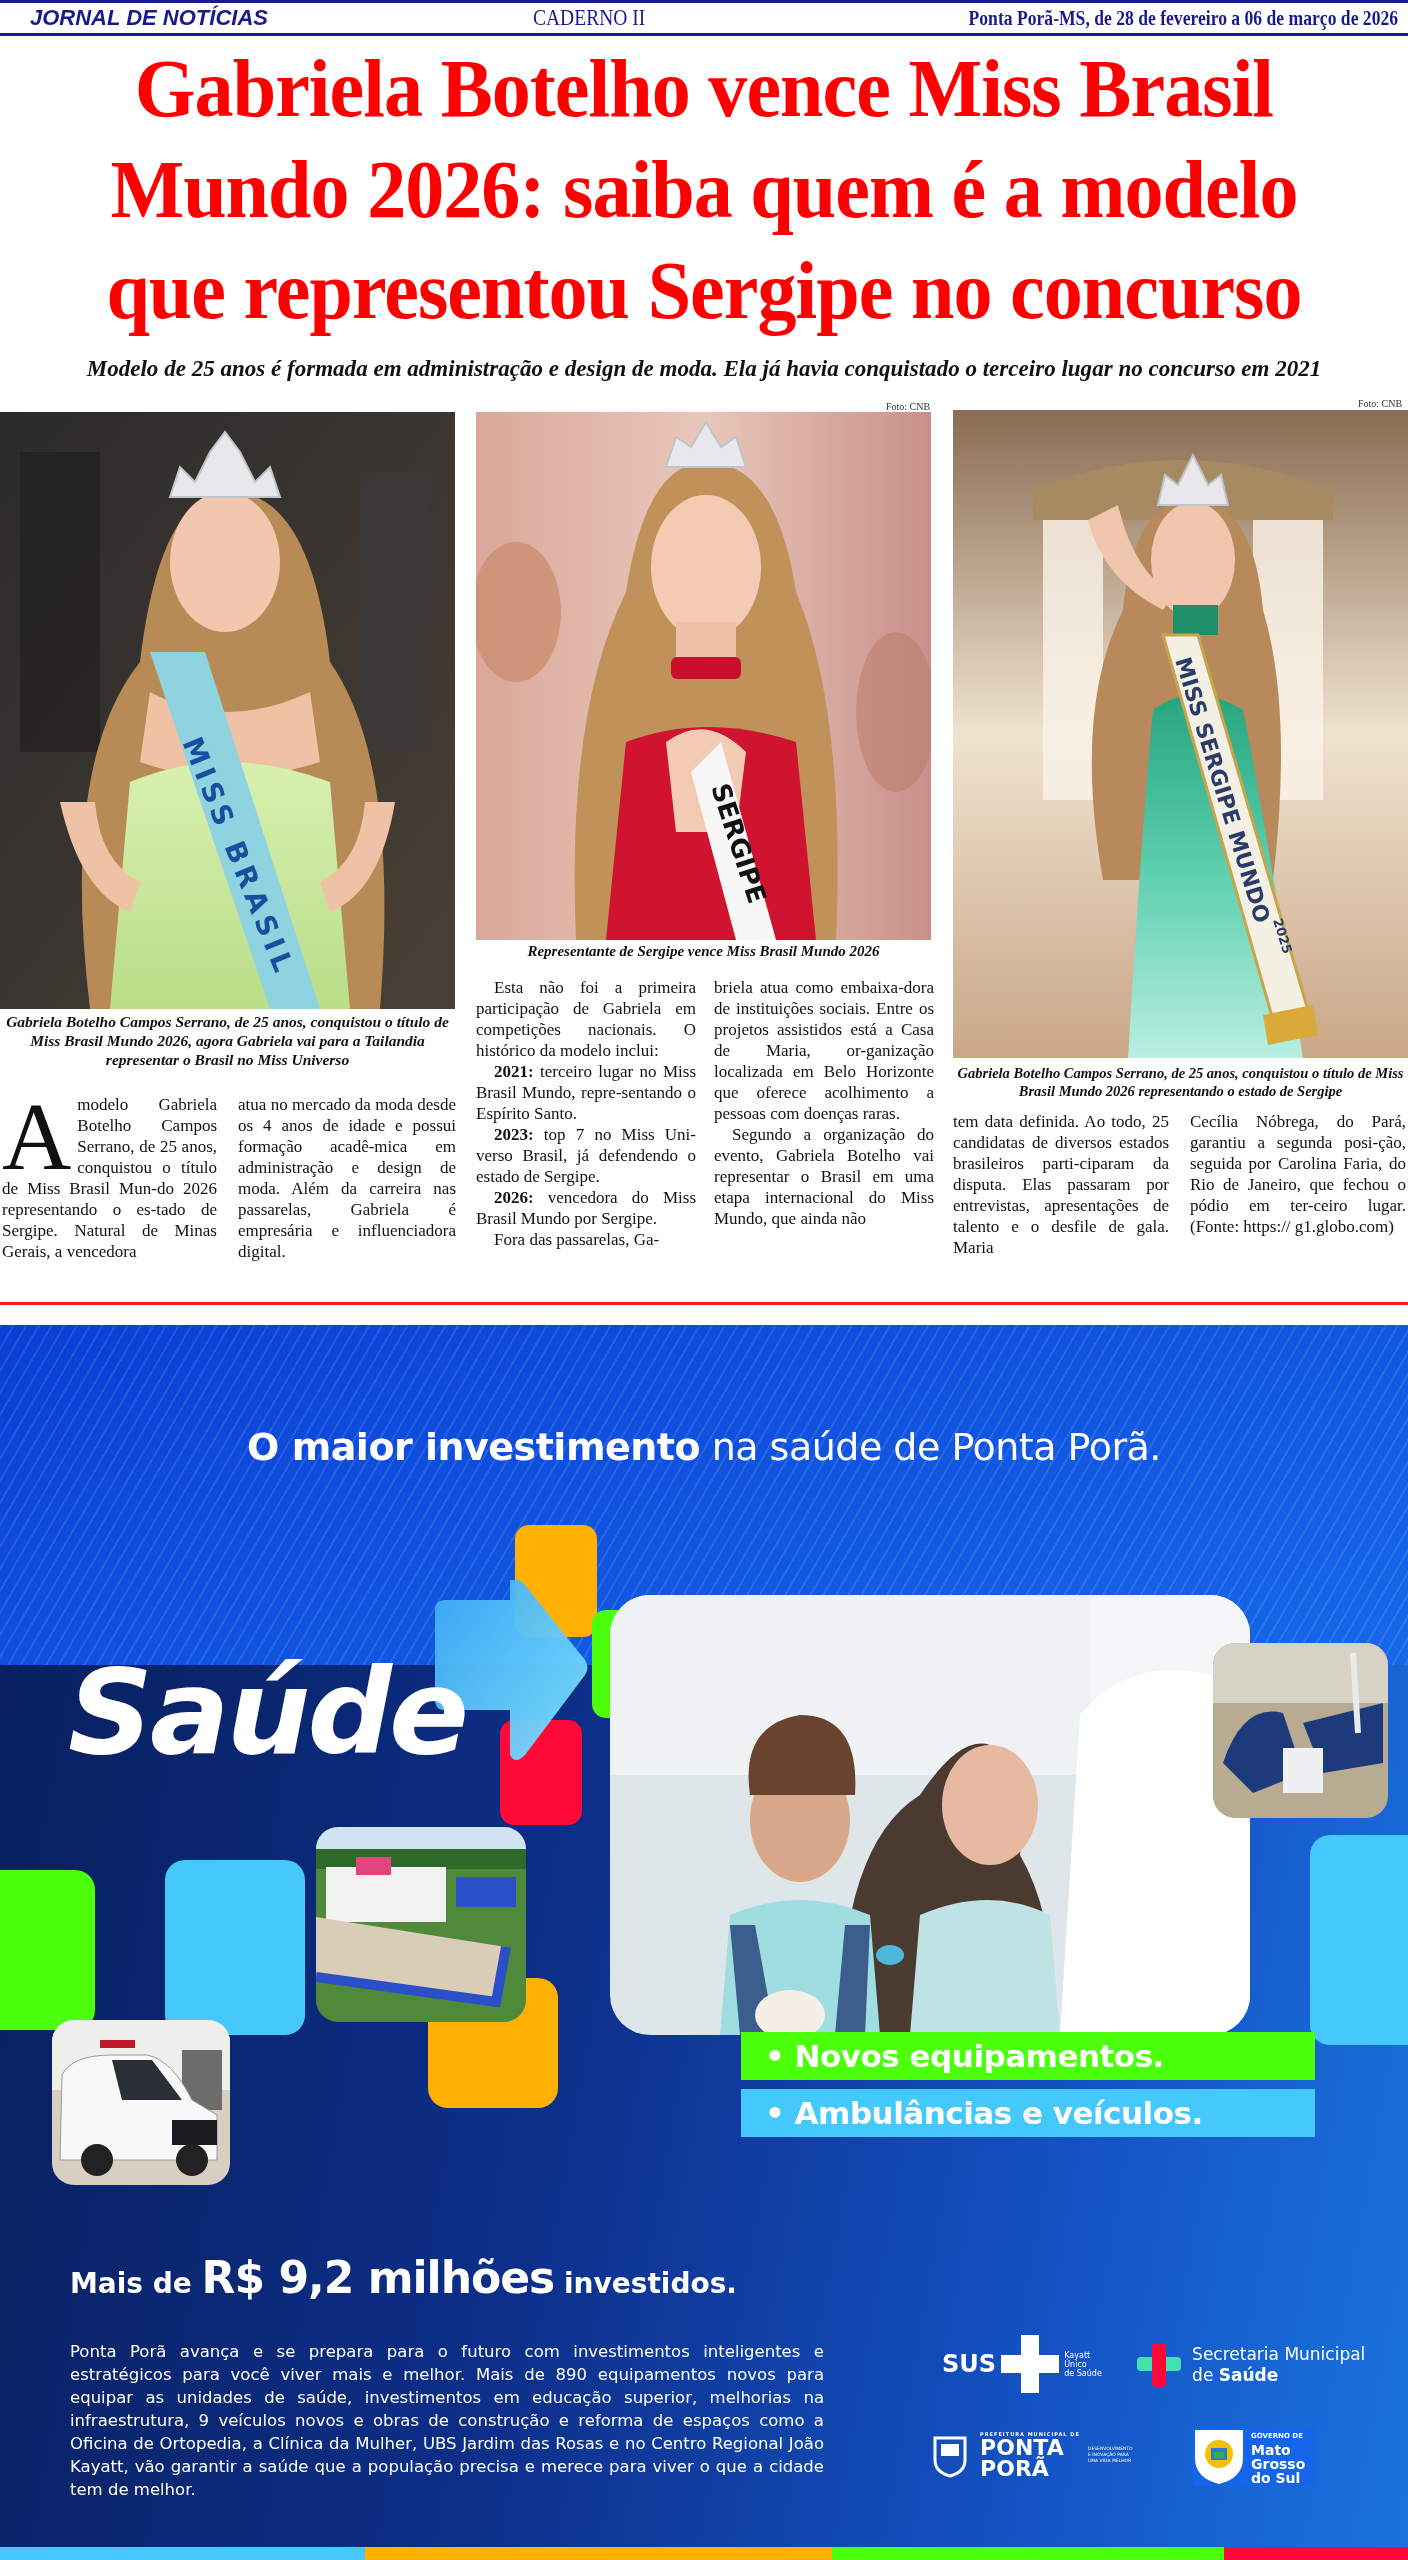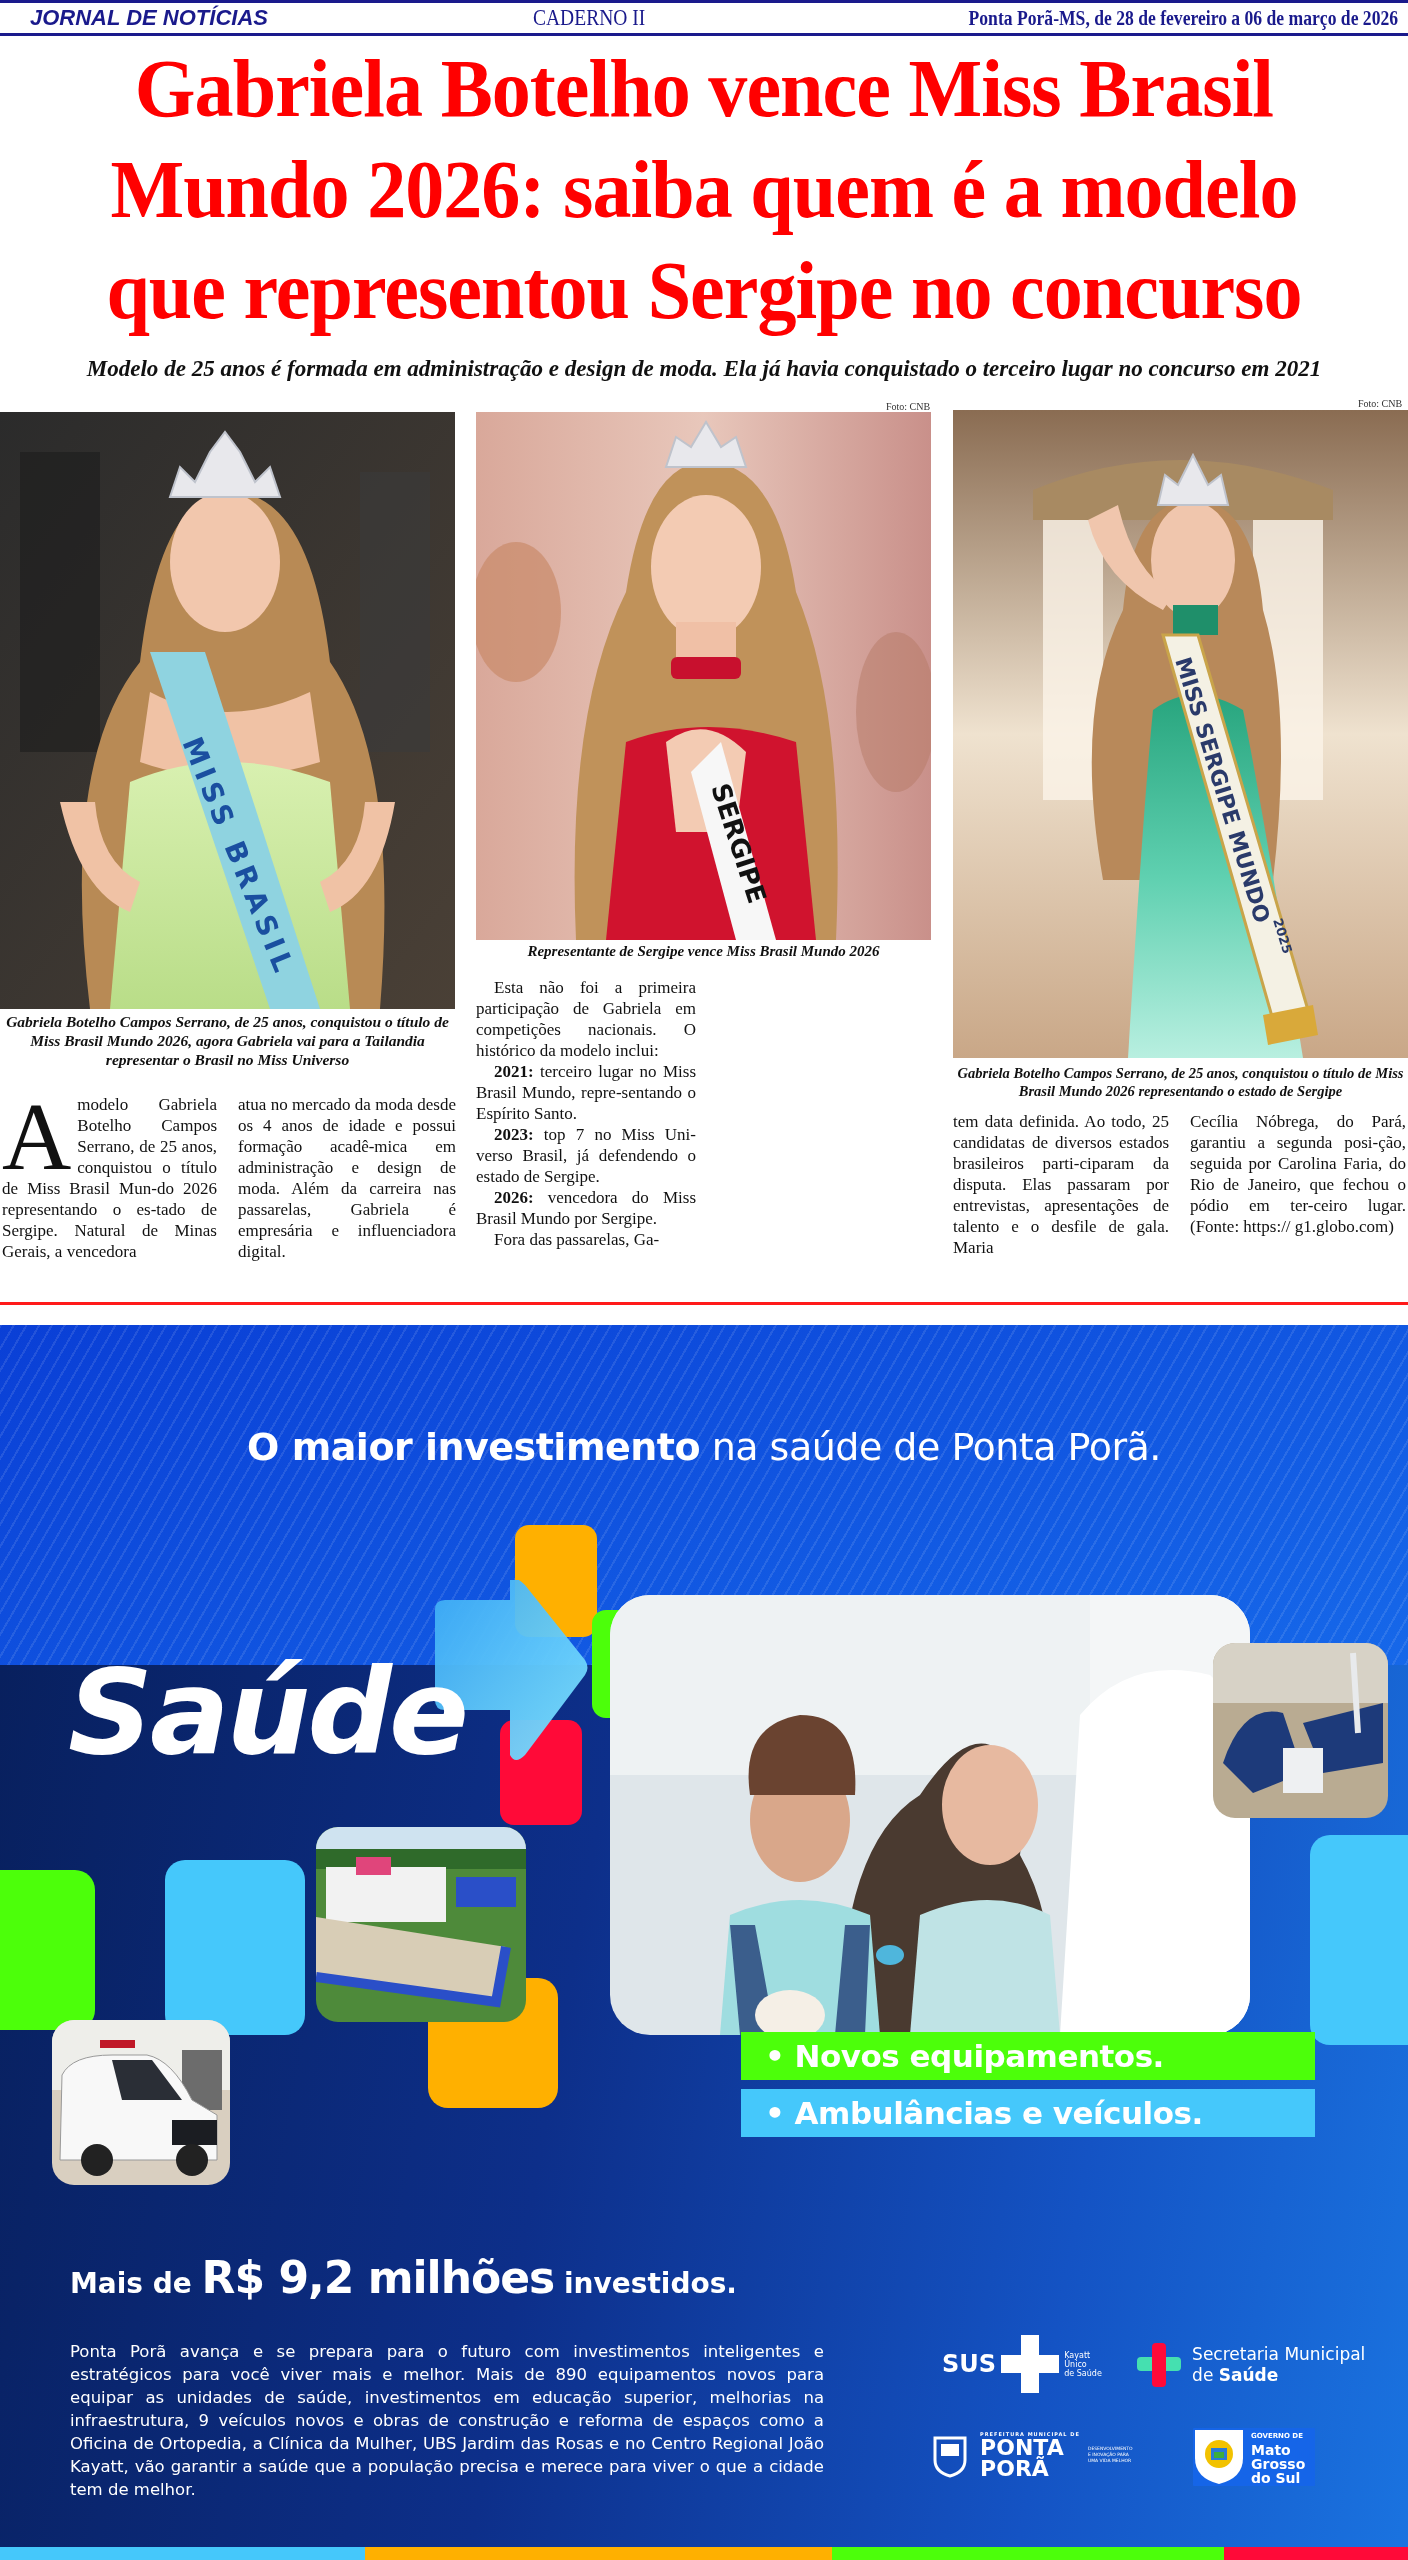--- a/index.html
+++ b/index.html
@@ -227,20 +227,22 @@
   <span>atua no mercado da moda desde os 4 anos de idade e possui formação acadê-mica em administração e design de moda. Além da carreira nas passarelas, Gabriela é empresária e influenciadora digital.</span>
 </div>
 <div class="col" style="left:476px;top:977px;width:220px;">
   <p>Esta não foi a primeira participação de Gabriela em competições nacionais. O histórico da modelo inclui:</p>
   <p><b>2021:</b> <span>terceiro lugar no Miss Brasil Mundo, repre-sentando o Espírito Santo.</span></p>
   <p><b>2023:</b> <span>top 7 no Miss Uni-verso Brasil, já defendendo o estado de Sergipe.</span></p>
   <p><b>2026:</b> <span>vencedora do Miss Brasil Mundo por Sergipe.</span></p>
   <p>Fora das passarelas, Ga-</p>
 </div>
 <div class="col" style="left:714px;top:977px;width:220px;">
+  <p class="noindent">briela atua como embaixa-dora de instituições sociais. Entre os projetos assistidos está a Casa de Maria, or-ganização localizada em Belo Horizonte que oferece acolhimento a pessoas com doenças raras.</p>
+  <p>Segundo a organização do evento, Gabriela Botelho vai representar o Brasil em uma etapa internacional do Miss Mundo, que ainda não</p>
 </div>
 <div class="col" style="left:953px;top:1111px;width:216px;">
   <span>tem data definida. Ao todo, 25 candidatas de diversos estados brasileiros parti-ciparam da disputa. Elas passaram por entrevistas, apresentações de talento e o desfile de gala. Maria</span>
 </div>
 <div class="col" style="left:1190px;top:1111px;width:216px;">
   <span>Cecília Nóbrega, do Pará, garantiu a segunda posi-ção, seguida por Carolina Faria, do Rio de Janeiro, que fechou o pódio em ter-ceiro lugar. (Fonte: https:// g1.globo.com)</span>
 </div>
 
 <div class="rule-red"></div>
 

